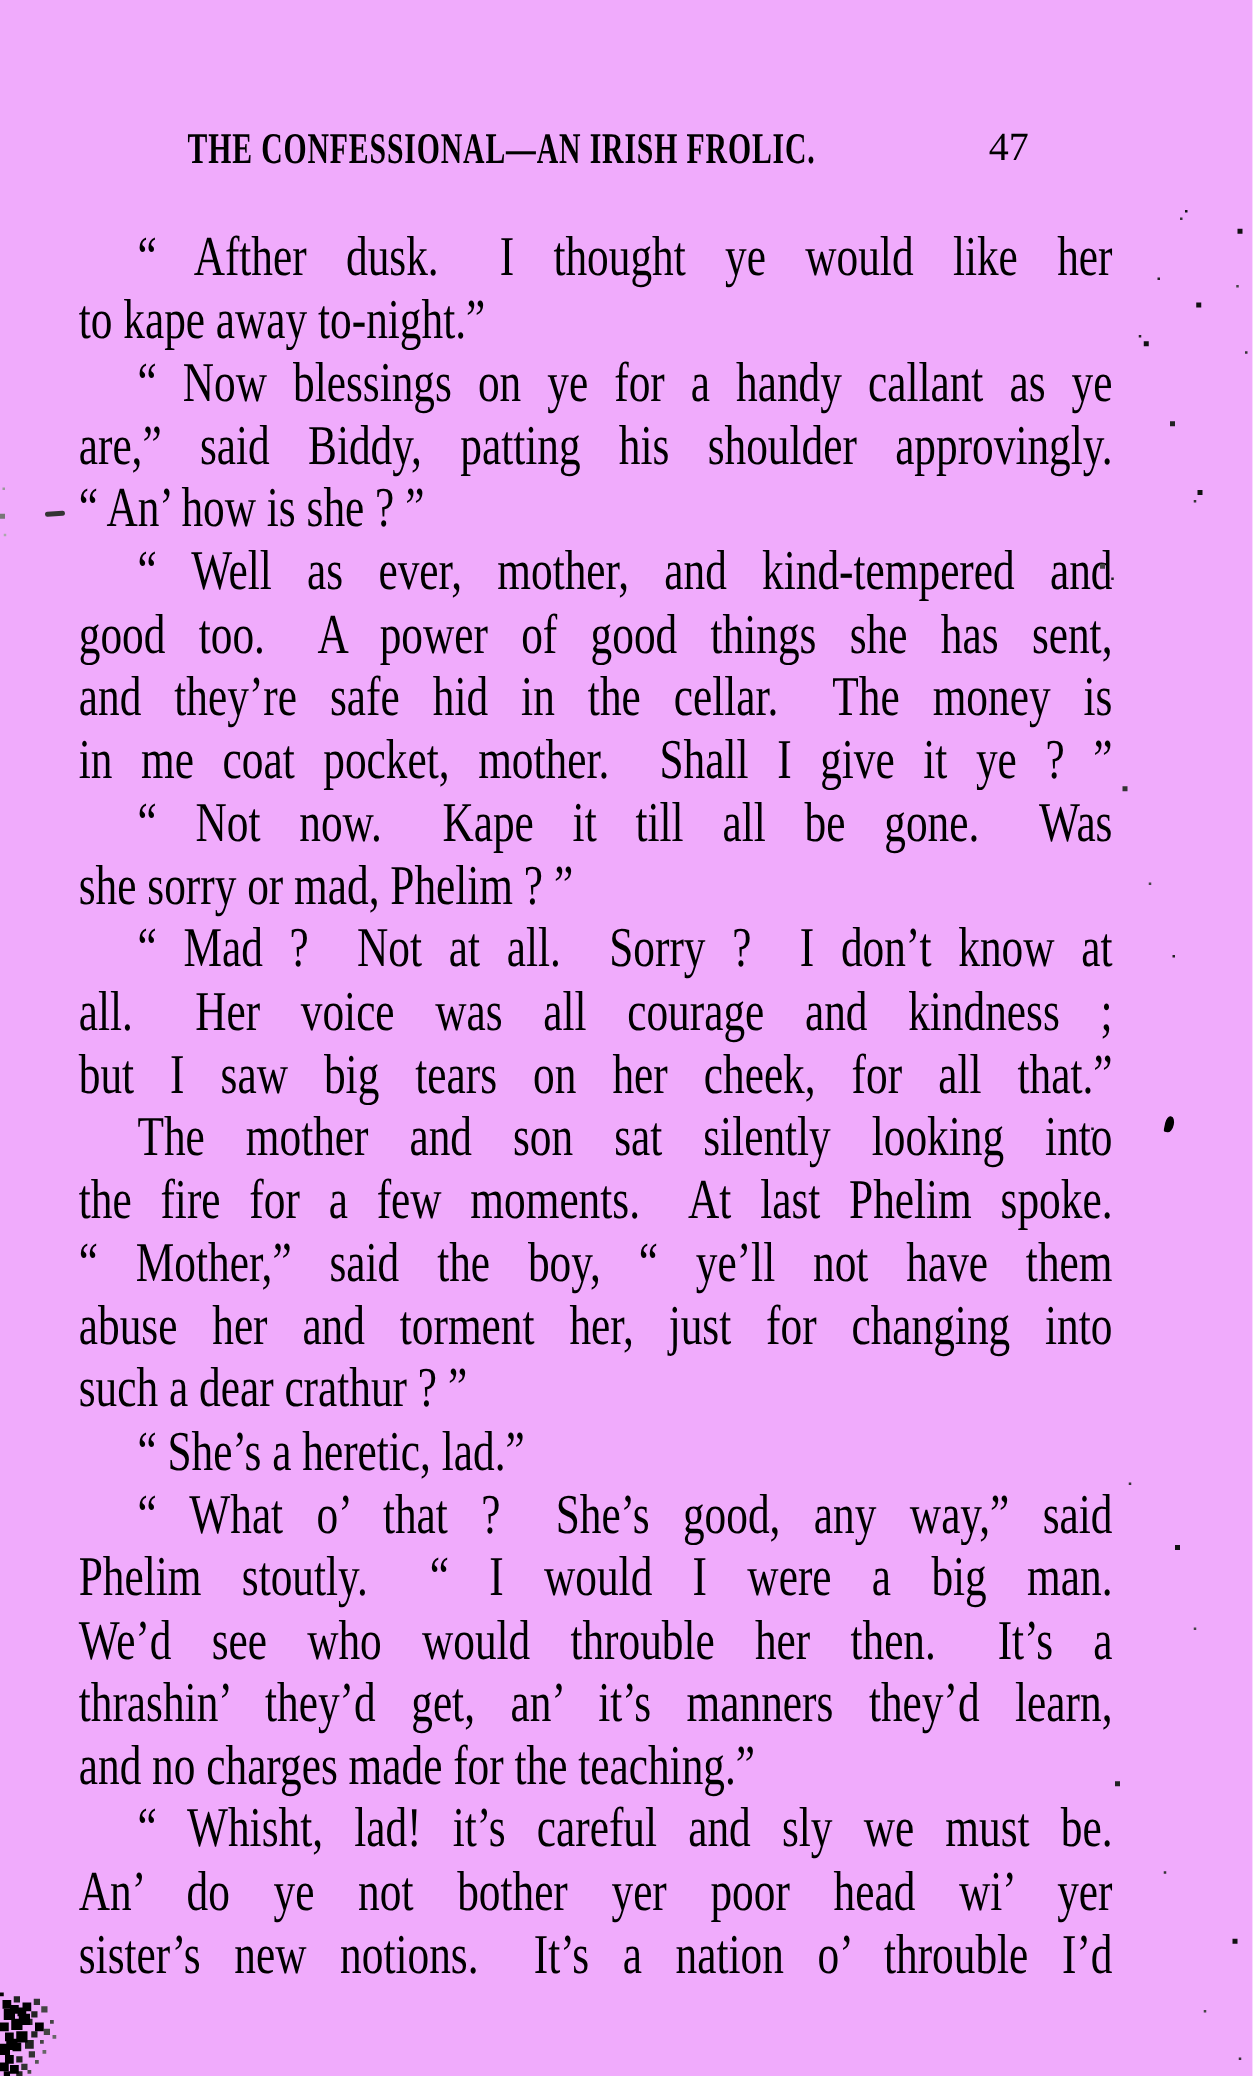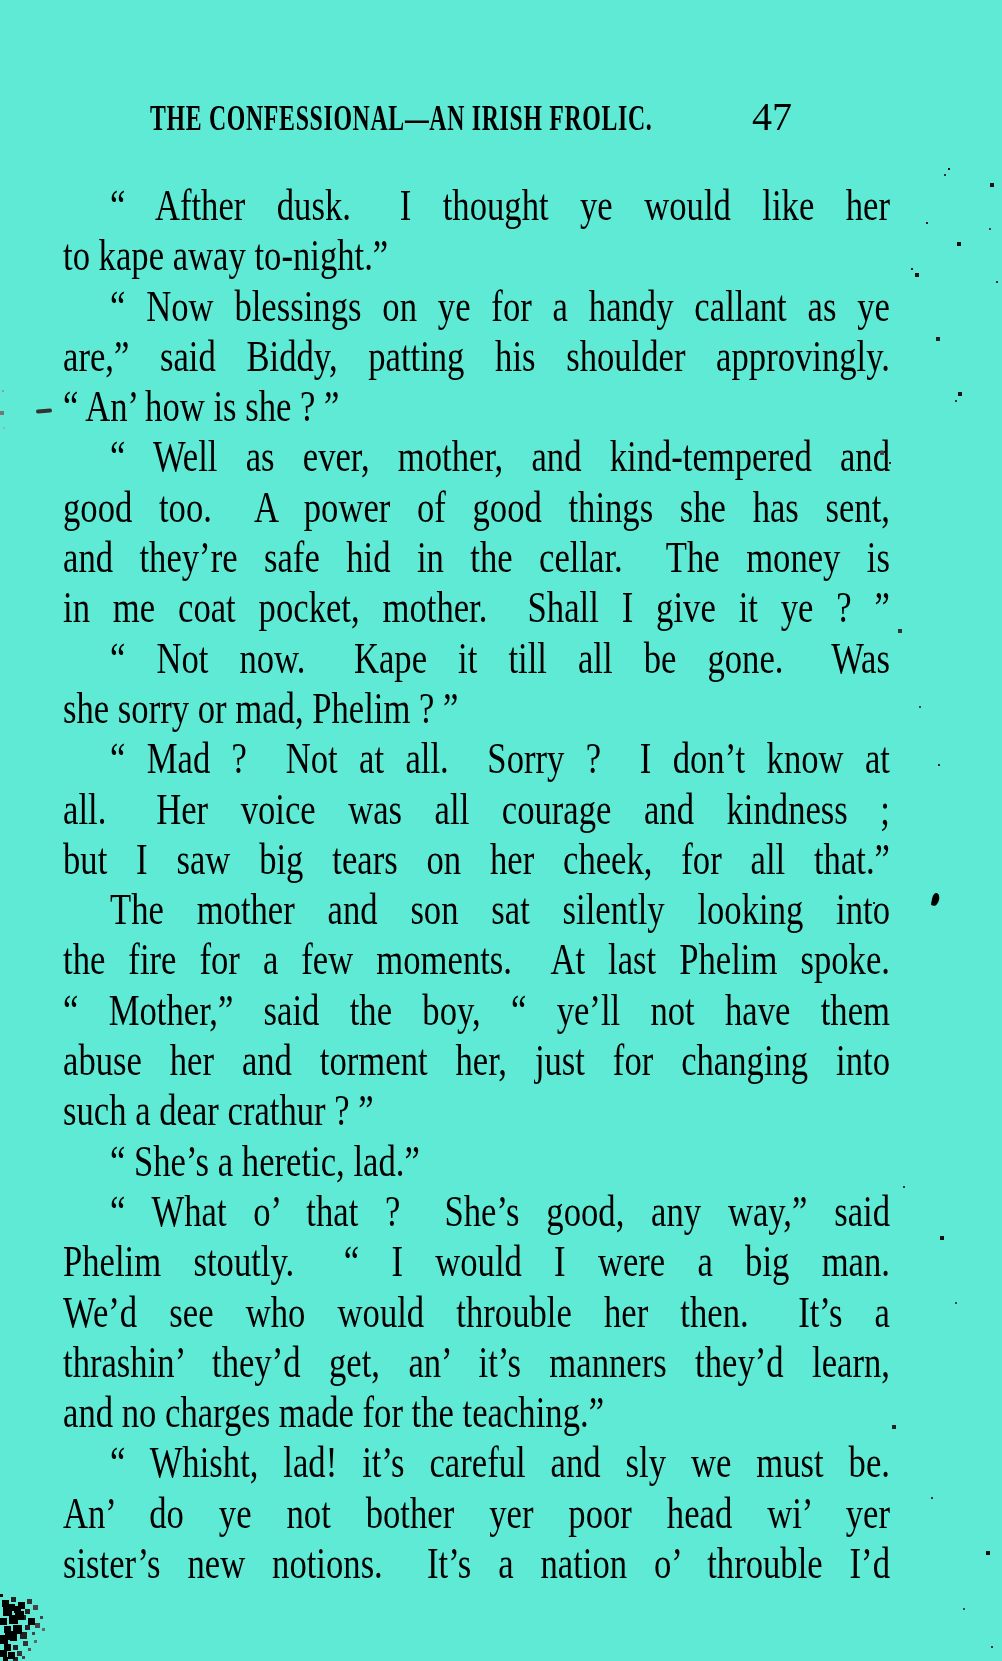--- a/index.html
+++ b/index.html
@@ -4,44 +4,44 @@
 <style>
   html, body {
     margin: 0;
     padding: 0;
     background: #ffffff;
   }
   #page {
     position: relative;
     width: 1002px;
     height: 1661px;
-    background: #5eead4;
+    background: #f0abfc;
     overflow: hidden;
     font-family: "Liberation Serif", "DejaVu Serif", serif;
     color: #000;
   }
   
   .running-title {
     position: absolute;
     left: 150px;
     top: 99px;
     width: 880px;
     font-size: 35px;
     font-weight: 700;
     letter-spacing: 1px;
     line-height: 40px;
     white-space: nowrap;
     transform: scaleX(0.68);
     transform-origin: 0 0;
   }
   .page-number {
     position: absolute;
-    left: 752px;
+    left: 791px;
     top: 97px;
-    font-size: 40px;
+    font-size: 32px;
     line-height: 40px;
     font-weight: 400;
   }
   
   .body-col {
     position: absolute;
     left: 63px;
     top: 180px;
     width: 1074px;          
   }

